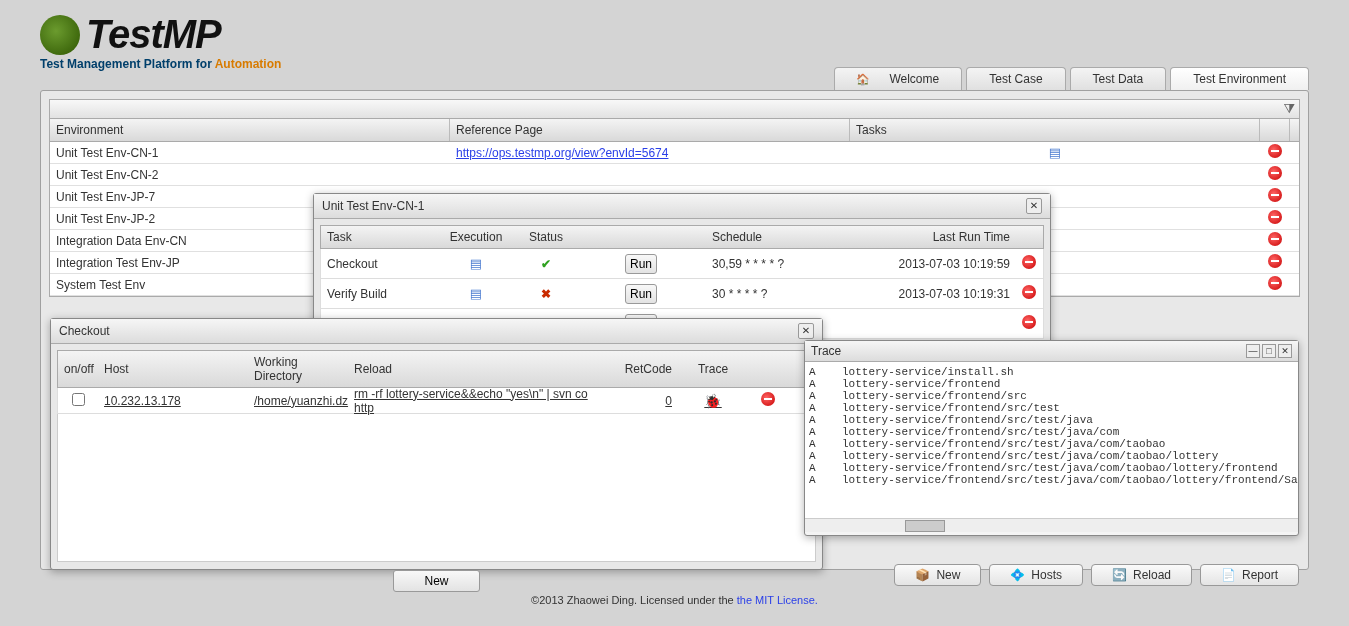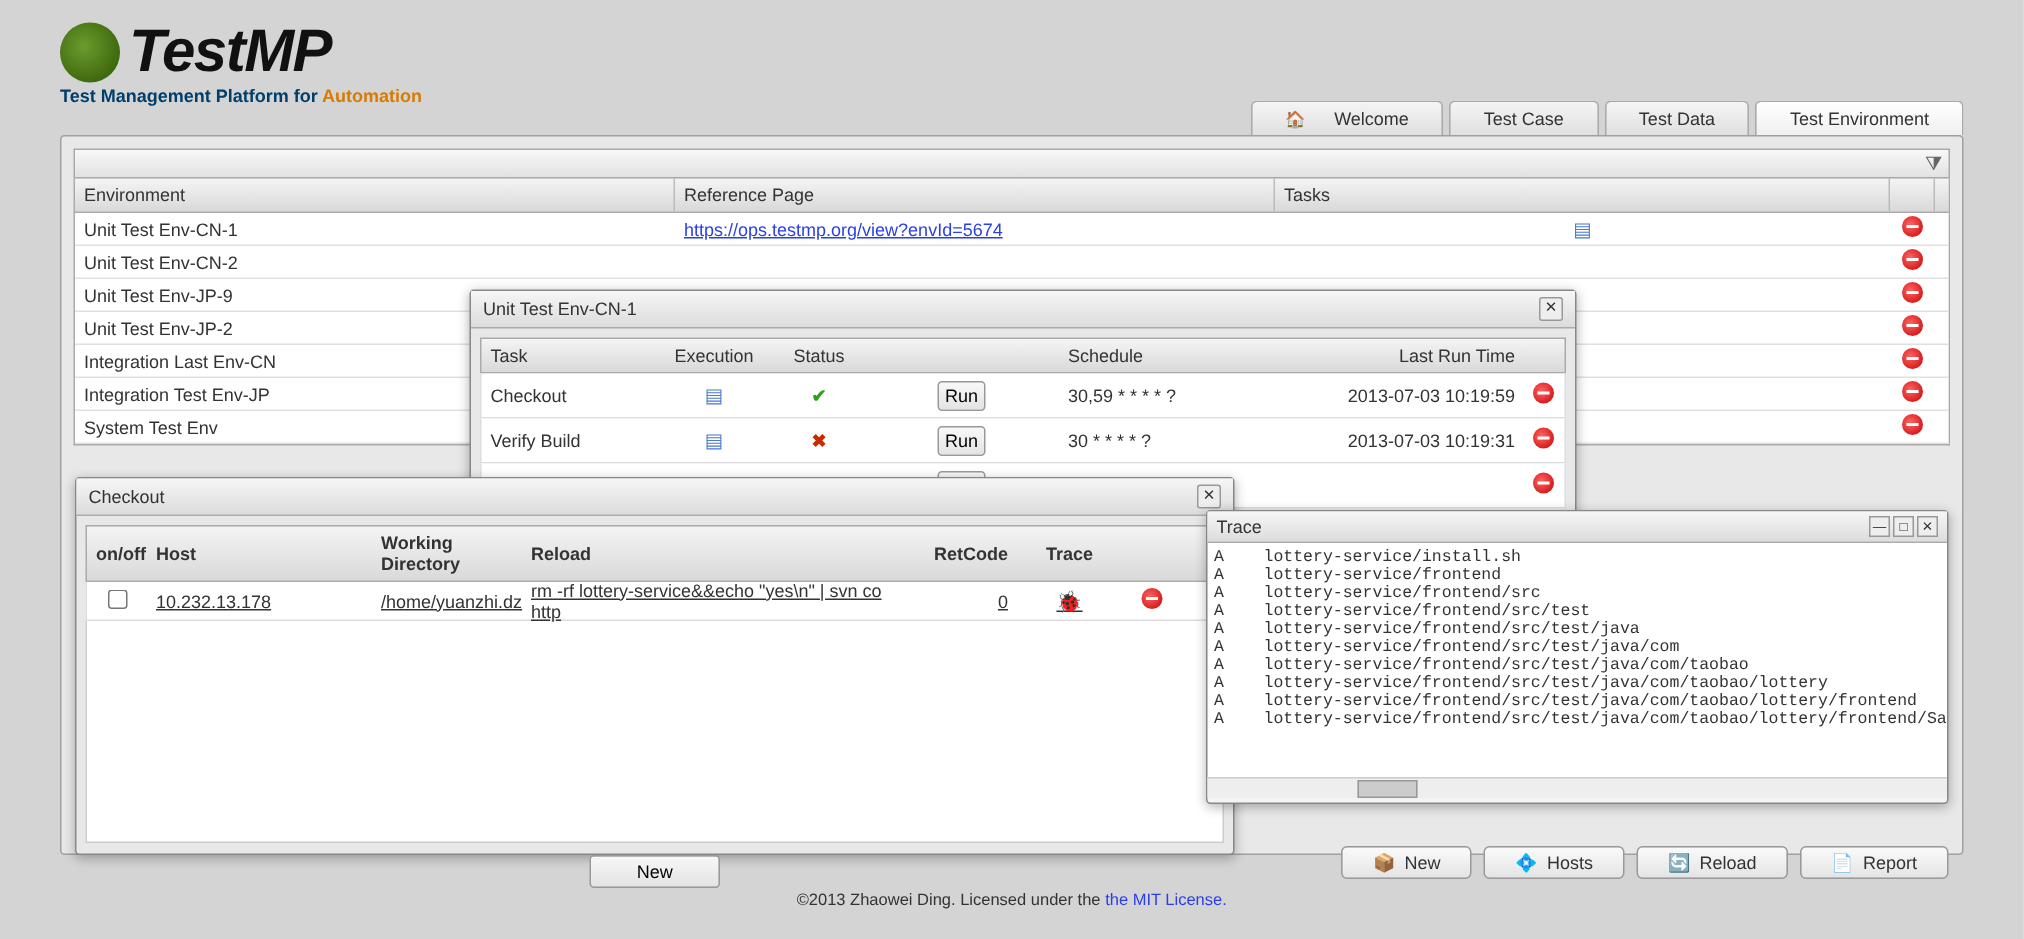--- a/index.html
+++ b/index.html
@@ -212,21 +212,20 @@
   width: 773px;
   height: 252px;
 }
 .cgrid-h, .cgrid-r {
   display: flex;
   align-items: center;
 }
 .cgrid-h {
   background: linear-gradient(#f4f4f4, #d9d9d9);
   border: 1px solid #aaa;
-  font-weight: bold;
 }
 .cgrid-h > div, .cgrid-r > div { padding: 4px 6px; }
 .cgrid-r {
   background: #fff;
   border: 1px solid #ddd;
   border-top: none;
   height: 26px;
   text-decoration: underline;
 }
 .cc-on { width: 40px; text-align: center; }
@@ -369,33 +368,33 @@
             <div class="col-tasks" style="text-align:center"><span class="doc-icon">▤</span></div>
             <div class="col-del"><span class="del-icon"></span></div>
           </div>
           <div class="grid-row">
             <div class="col-env">Unit Test Env-CN-2</div>
             <div class="col-ref"></div>
             <div class="col-tasks" style="text-align:center"></div>
             <div class="col-del"><span class="del-icon"></span></div>
           </div>
           <div class="grid-row">
-            <div class="col-env">Unit Test Env-JP-9</div>
+            <div class="col-env">Unit Test Env-JP-7</div>
             <div class="col-ref"></div>
             <div class="col-tasks" style="text-align:center"></div>
             <div class="col-del"><span class="del-icon"></span></div>
           </div>
           <div class="grid-row">
             <div class="col-env">Unit Test Env-JP-2</div>
             <div class="col-ref"></div>
             <div class="col-tasks" style="text-align:center"></div>
             <div class="col-del"><span class="del-icon"></span></div>
           </div>
           <div class="grid-row">
-            <div class="col-env">Integration Last Env-CN</div>
+            <div class="col-env">Integration Data Env-CN</div>
             <div class="col-ref"></div>
             <div class="col-tasks" style="text-align:center"></div>
             <div class="col-del"><span class="del-icon"></span></div>
           </div>
           <div class="grid-row">
             <div class="col-env">Integration Test Env-JP</div>
             <div class="col-ref"></div>
             <div class="col-tasks" style="text-align:center"></div>
             <div class="col-del"><span class="del-icon"></span></div>
           </div>

